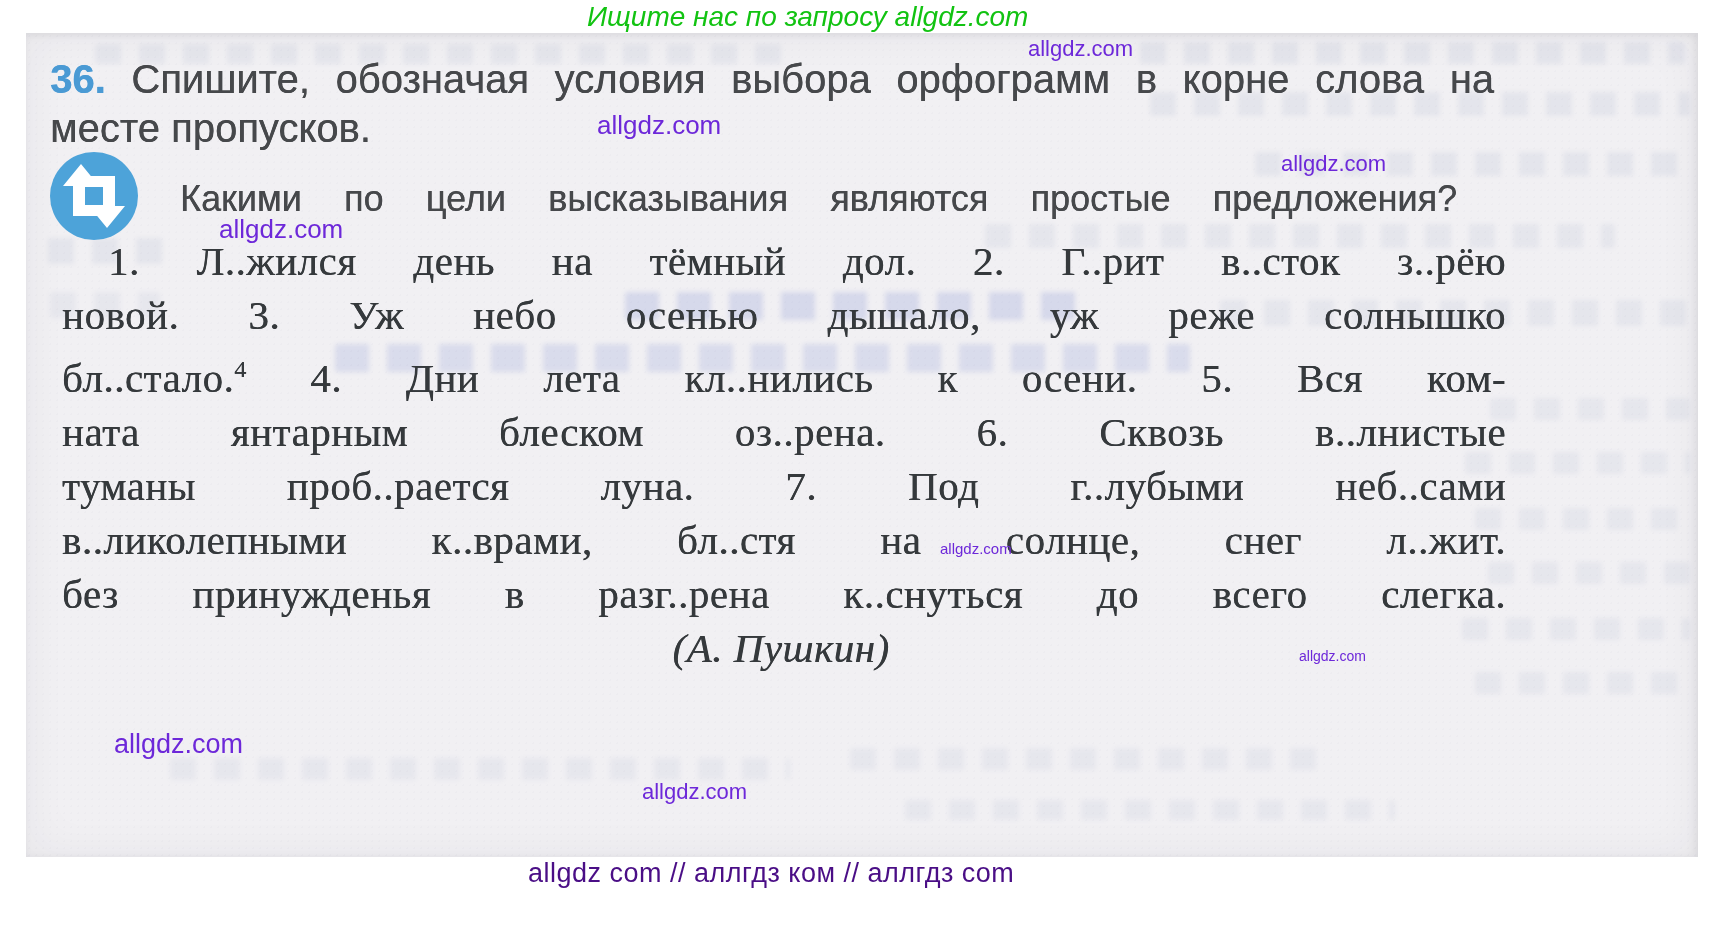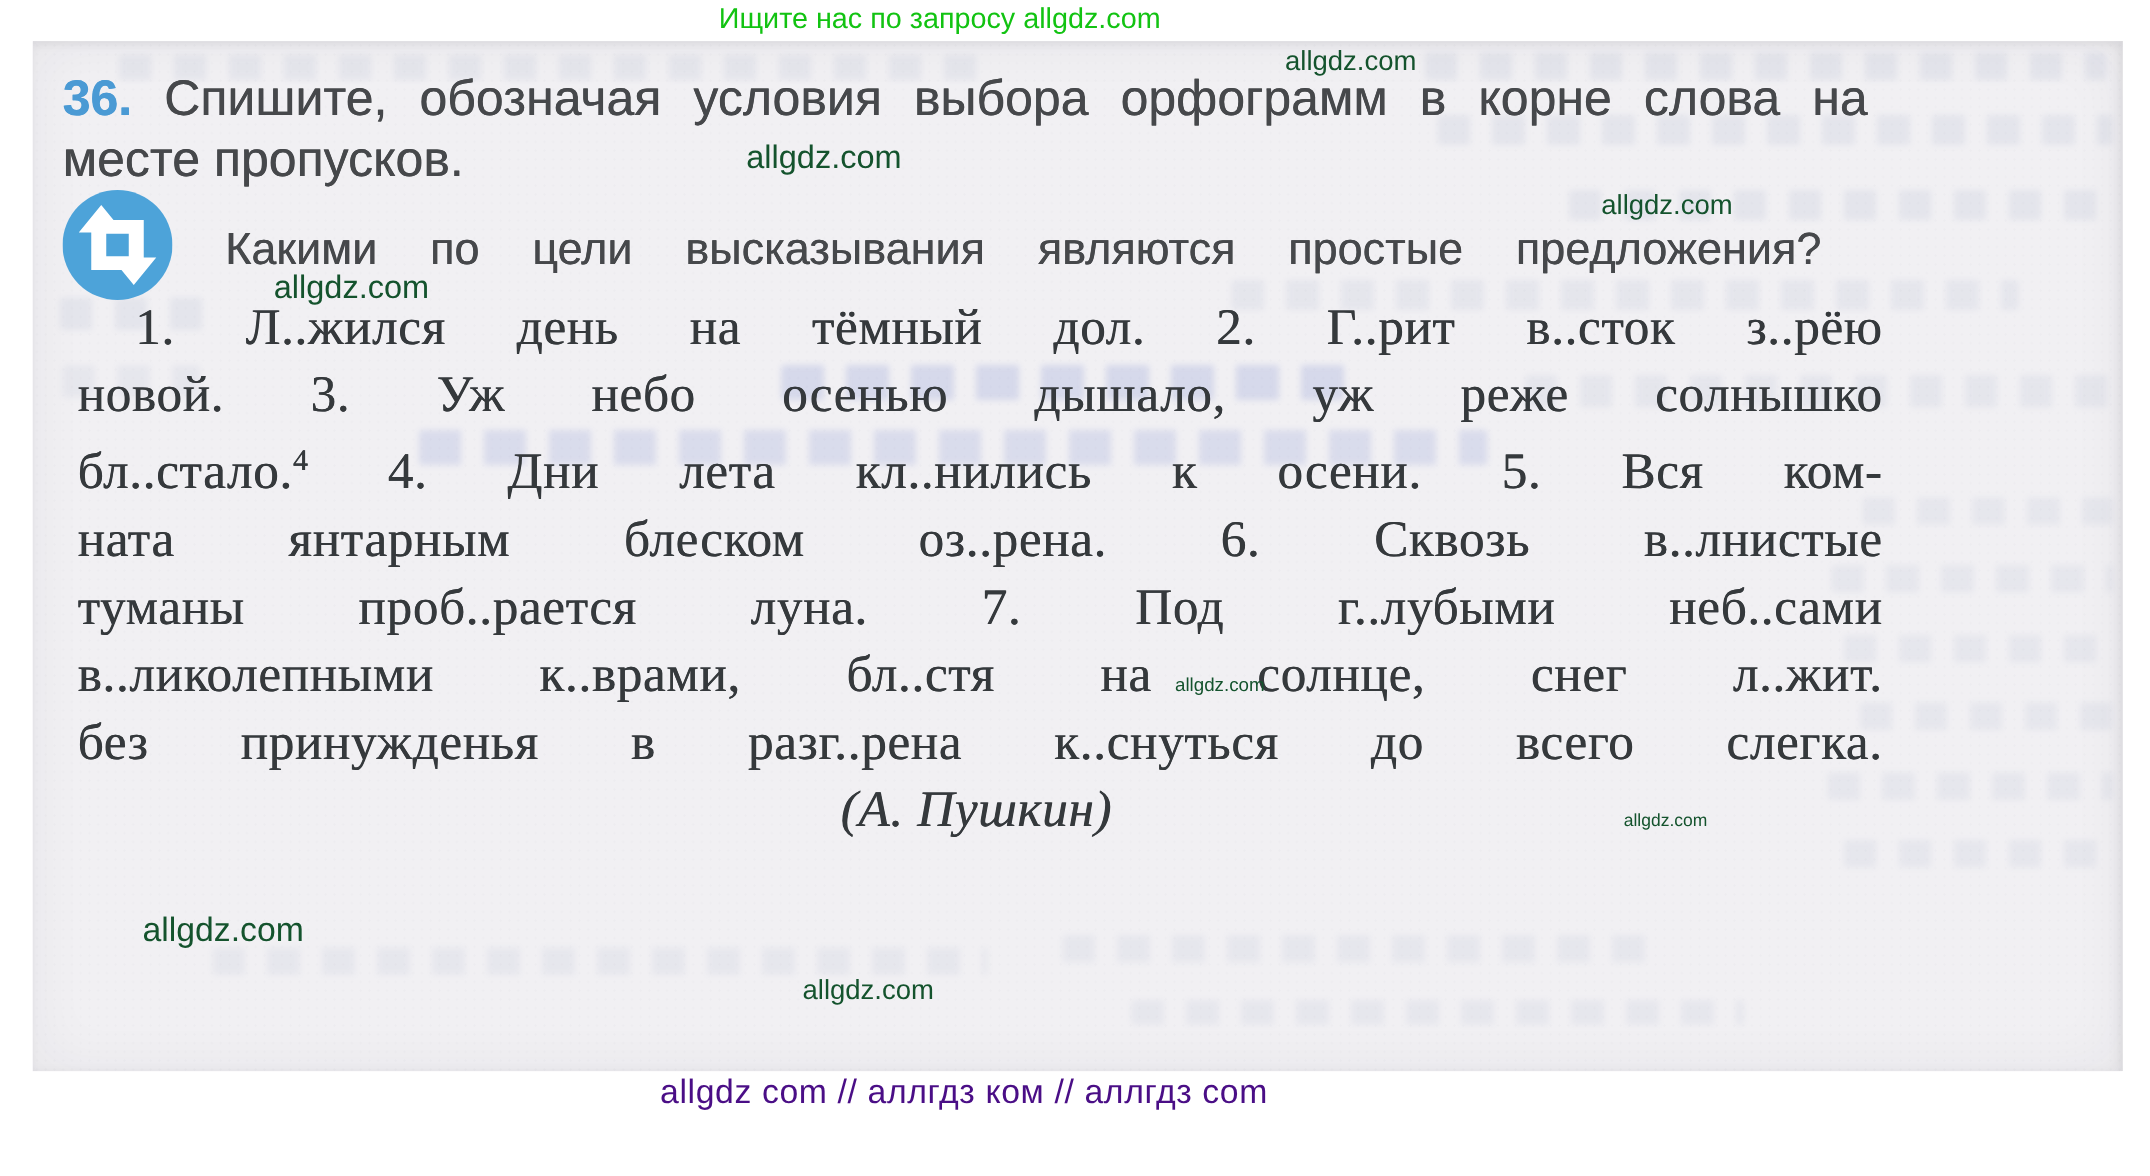--- a/index.html
+++ b/index.html
@@ -23,21 +23,21 @@
             text-align:justify;text-align-last:justify;text-shadow:.3px 0 0 currentColor;}
   
   .bodyblock{position:absolute;left:62px;top:234px;width:1444px;
              font-family:"Liberation Serif","DejaVu Serif",serif;font-size:41px;line-height:54px;
              color:#35393c;letter-spacing:.5px;text-shadow:.35px 0 0 currentColor;}
   .bodyline{text-align:justify;text-align-last:justify;white-space:normal;}
   .bodyline.indent{padding-left:46px;}
   .bodyline sup{font-size:24px;letter-spacing:0;}
   .author{text-align:center;font-style:italic;padding-right:6px;}
   
-  .wm{position:absolute;color:#14532d;font-family:"Liberation Sans","DejaVu Sans",sans-serif;}
+  .wm{position:absolute;color:#6d28d9;font-family:"Liberation Sans","DejaVu Sans",sans-serif;}
   .wm.green{color:#12c312;}
   .wm.purple{color:#4a0e86;letter-spacing:.5px;margin-top:40px;}
   
   .icon-wrap{position:absolute;left:50px;top:152px;width:88px;height:88px;}
 </style>
 </head>
 <body>
 
 <div id="canvas">
 
@@ -82,21 +82,21 @@
         <div class="bodyline">новой. 3. Уж небо осенью дышало, уж реже солнышко</div>
         <div class="bodyline">бл..стало.<sup>4</sup> 4. Дни лета кл..нились к осени. 5. Вся ком-</div>
         <div class="bodyline">ната янтарным блеском оз..рена. 6. Сквозь в..лнистые</div>
         <div class="bodyline">туманы проб..рается луна. 7. Под г..лубыми неб..сами</div>
         <div class="bodyline">в..ликолепными к..врами, бл..стя на солнце, снег л..жит.</div>
         <div class="bodyline">без принужденья в разг..рена к..снуться до всего слегка.</div>
       </div>
     <div class="author">(А. Пушкин)</div>
   </div>
 
-  <div class="wm green" style="left:575px;top:1px;font-size:23px;">Ищите нас по запросу allgdz.com</div>
+  <div class="wm green" style="left:587px;top:1px;font-size:28px;font-style:italic;">Ищите нас по запросу allgdz.com</div>
   <div class="wm" style="left:1028px;top:36px;font-size:22px;">allgdz.com</div>
   <div class="wm" style="left:597px;top:110px;font-size:26px;">allgdz.com</div>
   <div class="wm" style="left:1281px;top:151px;font-size:22px;">allgdz.com</div>
   <div class="wm" style="left:219px;top:214px;font-size:26px;">allgdz.com</div>
   <div class="wm" style="left:940px;top:540px;font-size:15px;">allgdz.com</div>
   <div class="wm" style="left:1299px;top:648px;font-size:14px;">allgdz.com</div>
   <div class="wm" style="left:114px;top:729px;font-size:27px;">allgdz.com</div>
   <div class="wm" style="left:642px;top:779px;font-size:22px;">allgdz.com</div>
   <div class="wm purple" style="left:528px;top:818px;font-size:27px;">allgdz com  //  аллгдз ком  //  аллгдз com</div>
 

